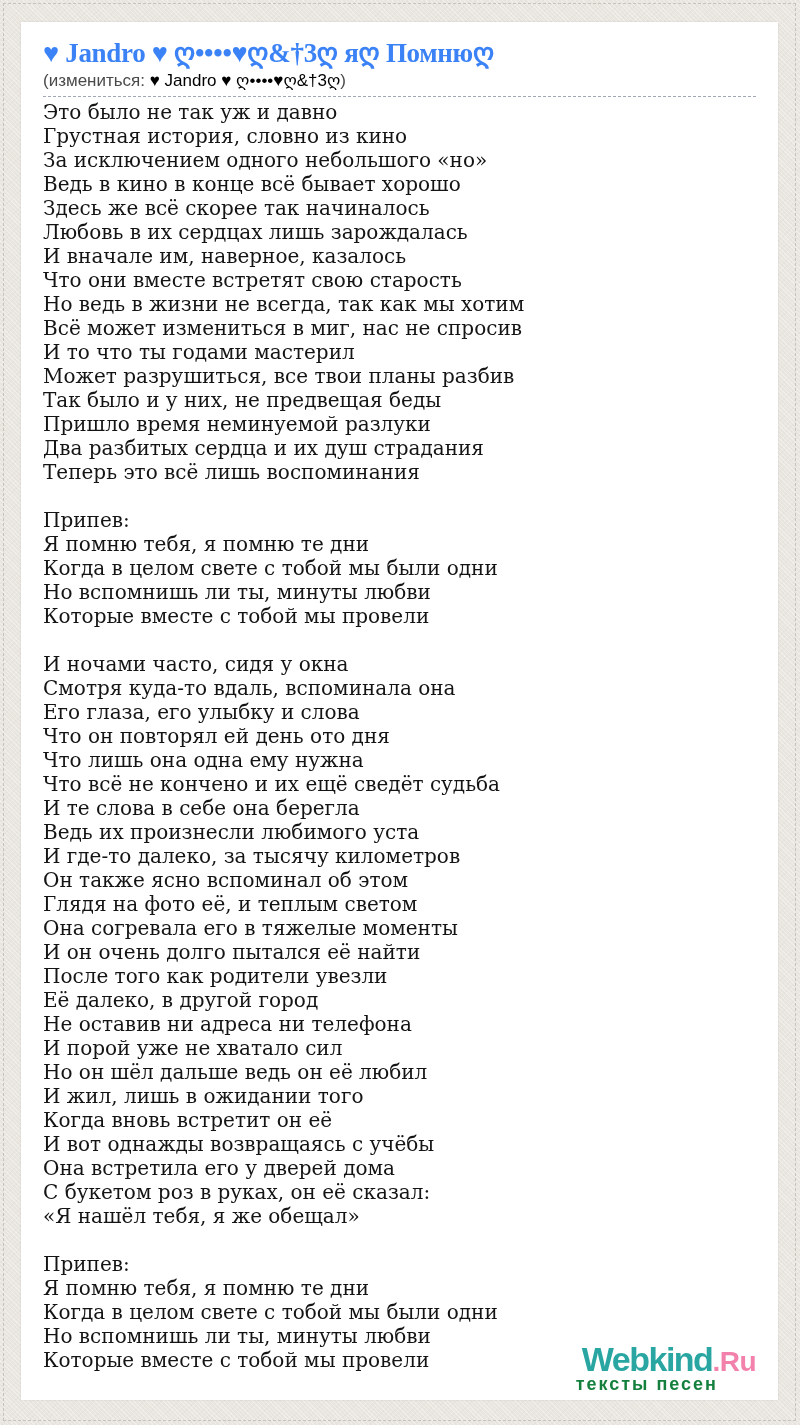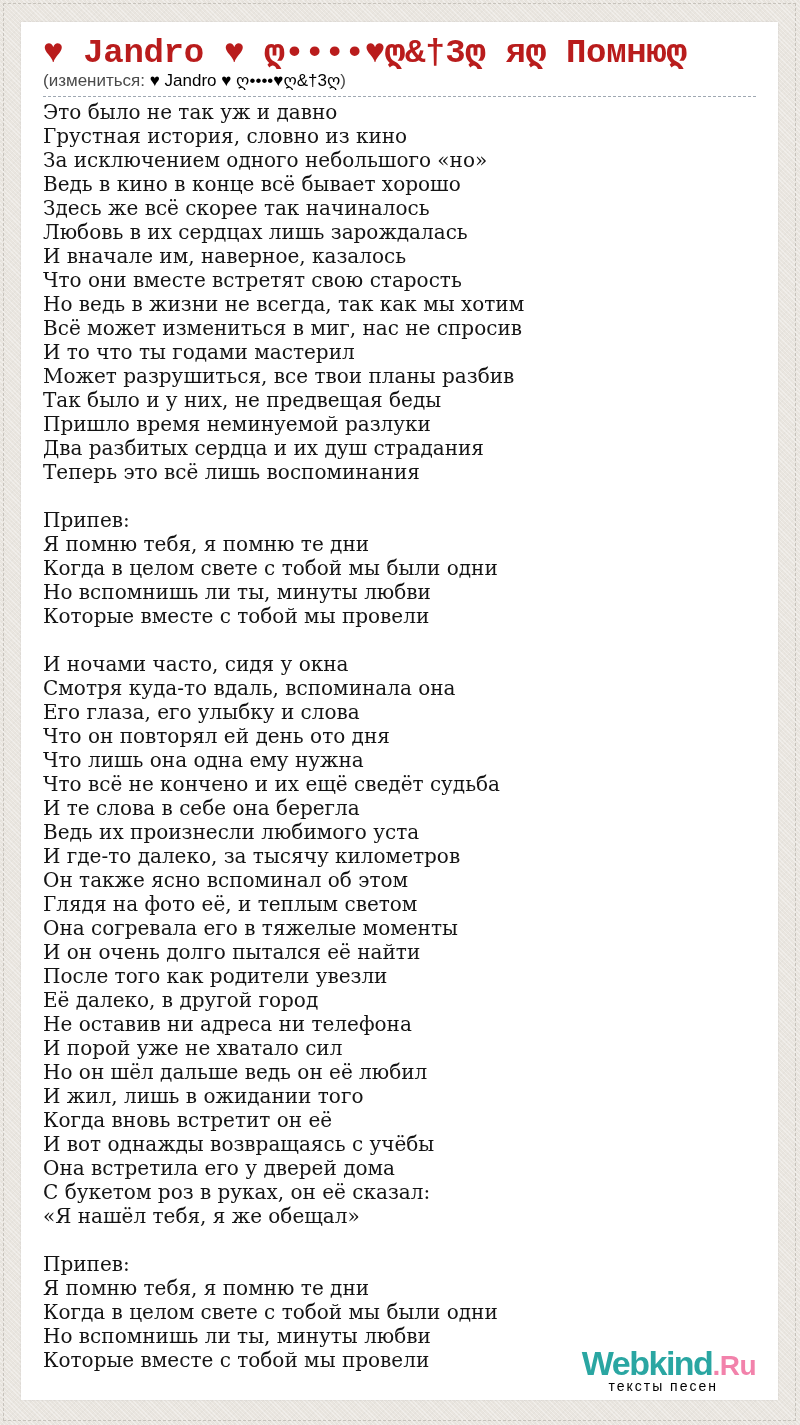--- a/index.html
+++ b/index.html
@@ -29,26 +29,26 @@
     top: 22px;
     width: 757px;
     height: 1378px;
     background: #ffffff;
     box-sizing: border-box;
     padding: 16px 22px 0 22px;
     box-shadow: 0 0 2px rgba(0,0,0,0.10);
   }
   .page-title {
     margin: 0;
-    font-family: Liberation Mono, monospace;
-    font-size: 34px;
+    font-family: Liberation Serif, serif;
+    font-size: 27px;
     line-height: 30px;
     font-weight: 700;
     letter-spacing: -0.3px;
-    color: #b91c1c;
+    color: #3b82f6;
   }
   .artist-line {
     margin-top: 2px;
     font-family: "Liberation Sans", "DejaVu Sans", sans-serif;
     font-size: 17px;
     line-height: 22px;
     color: #4a4a4a;
     padding-bottom: 4px;
     border-bottom: 1px dashed #9fa8b2;
   }
@@ -87,24 +87,24 @@
     letter-spacing: -1.5px;
     color: #2aa6a2;
   }
   .logo-suffix {
     font-size: 28px;
     font-weight: 700;
     letter-spacing: -0.5px;
     color: #f282ab;
   }
   .logo-tagline {
-    font-size: 14px;
-    font-weight: 400;
+    font-size: 18px;
+    font-weight: 700;
     letter-spacing: 2px;
-    color: #000000;
+    color: #15803d;
     margin: -1px 38px 5px 0;
   }
 </style>
 </head>
 <body>
 
 <div class="page-border"></div>
 
 <div class="card">
 

